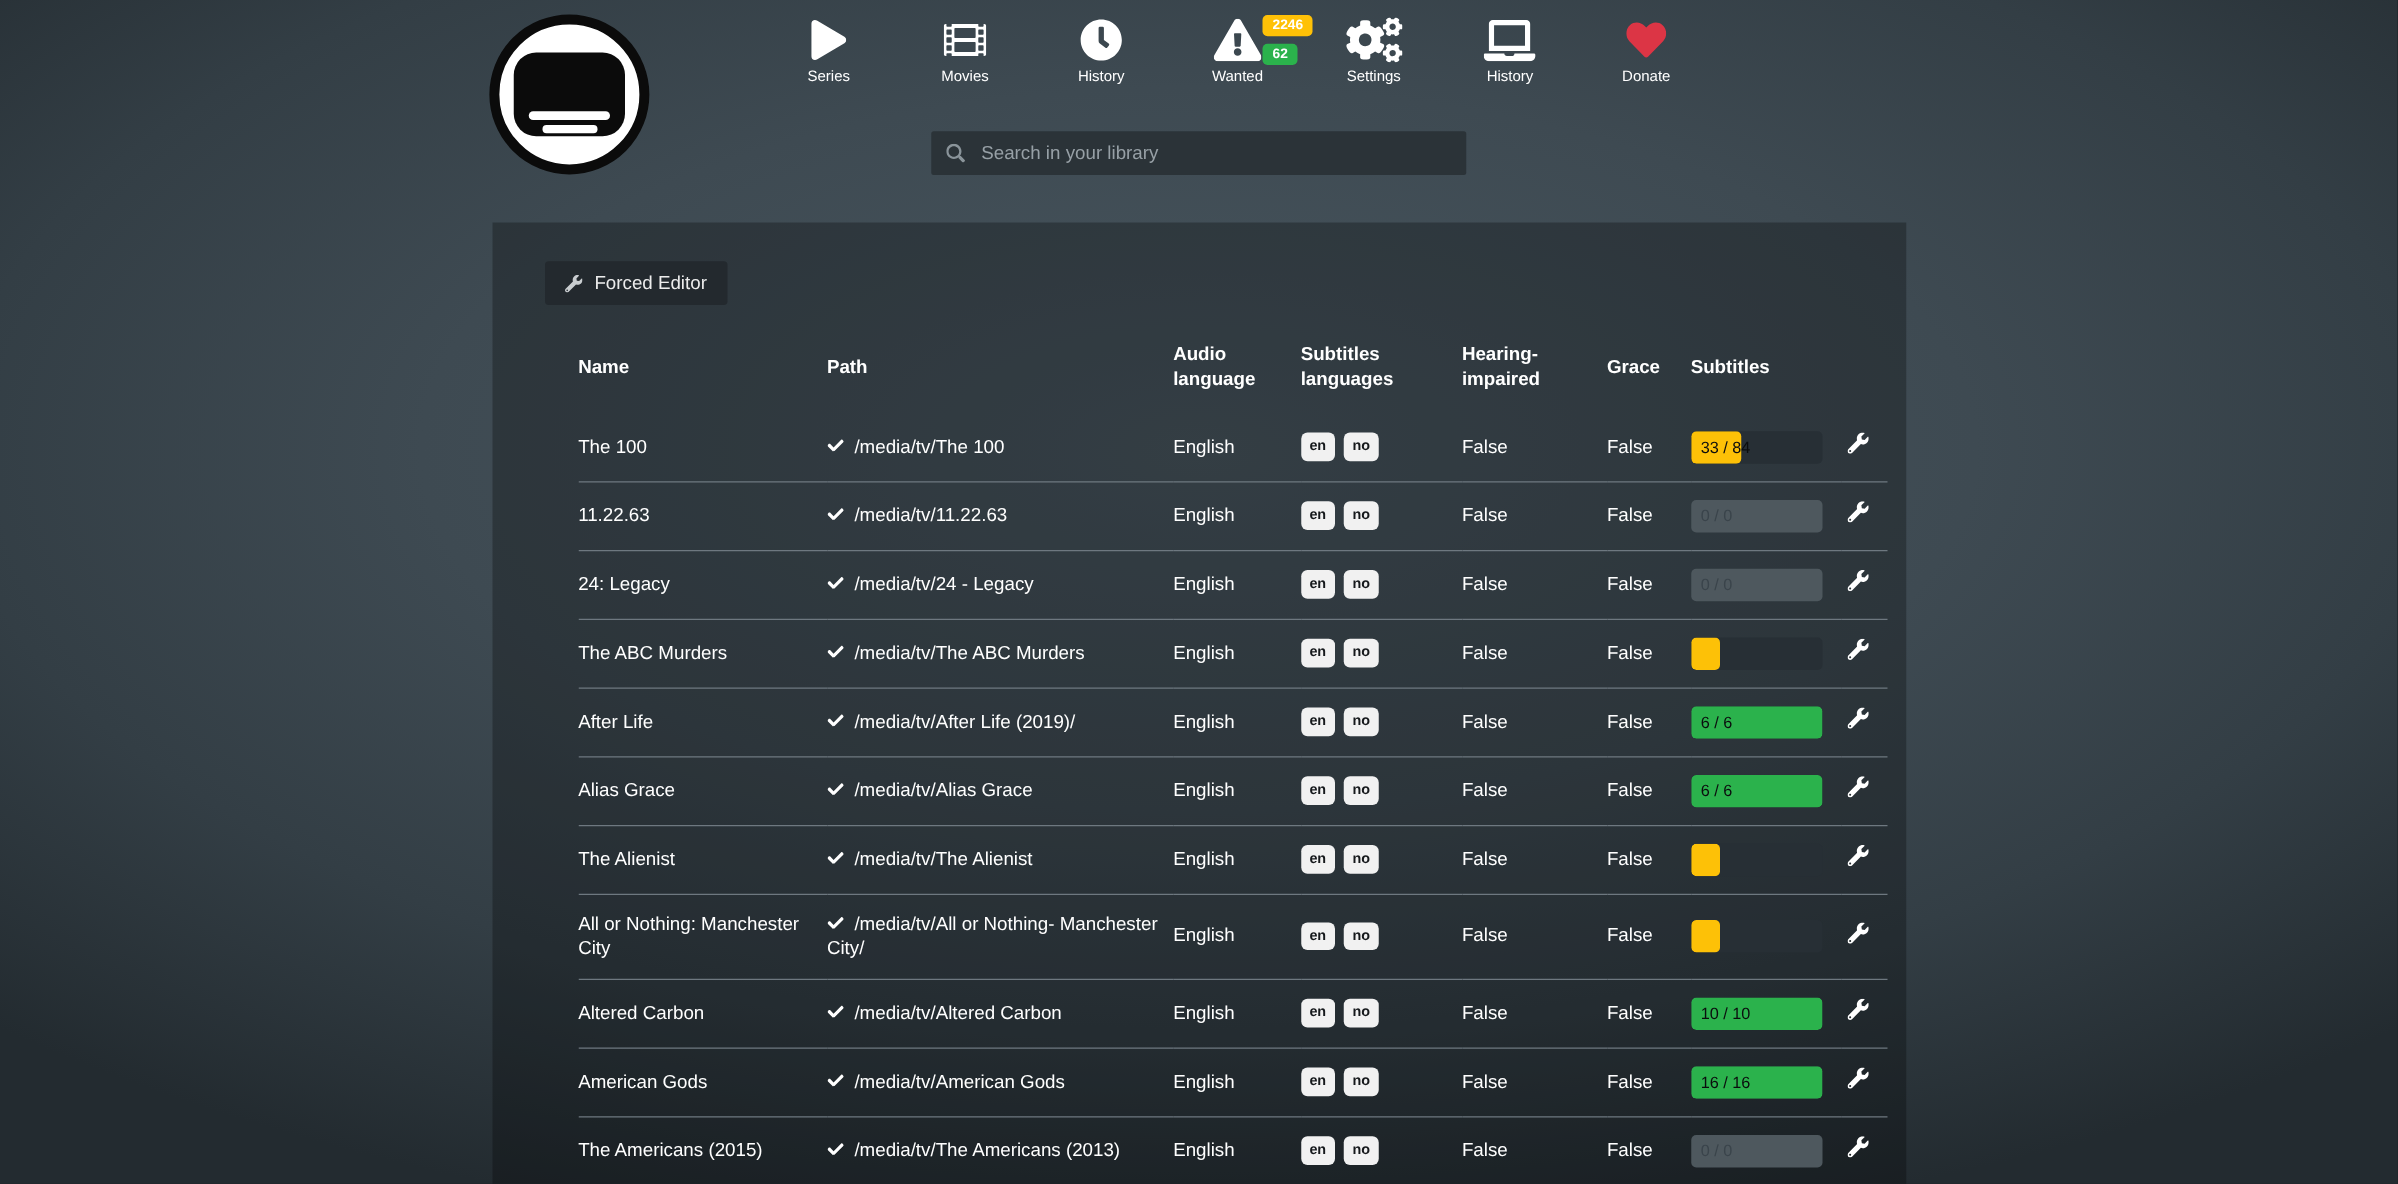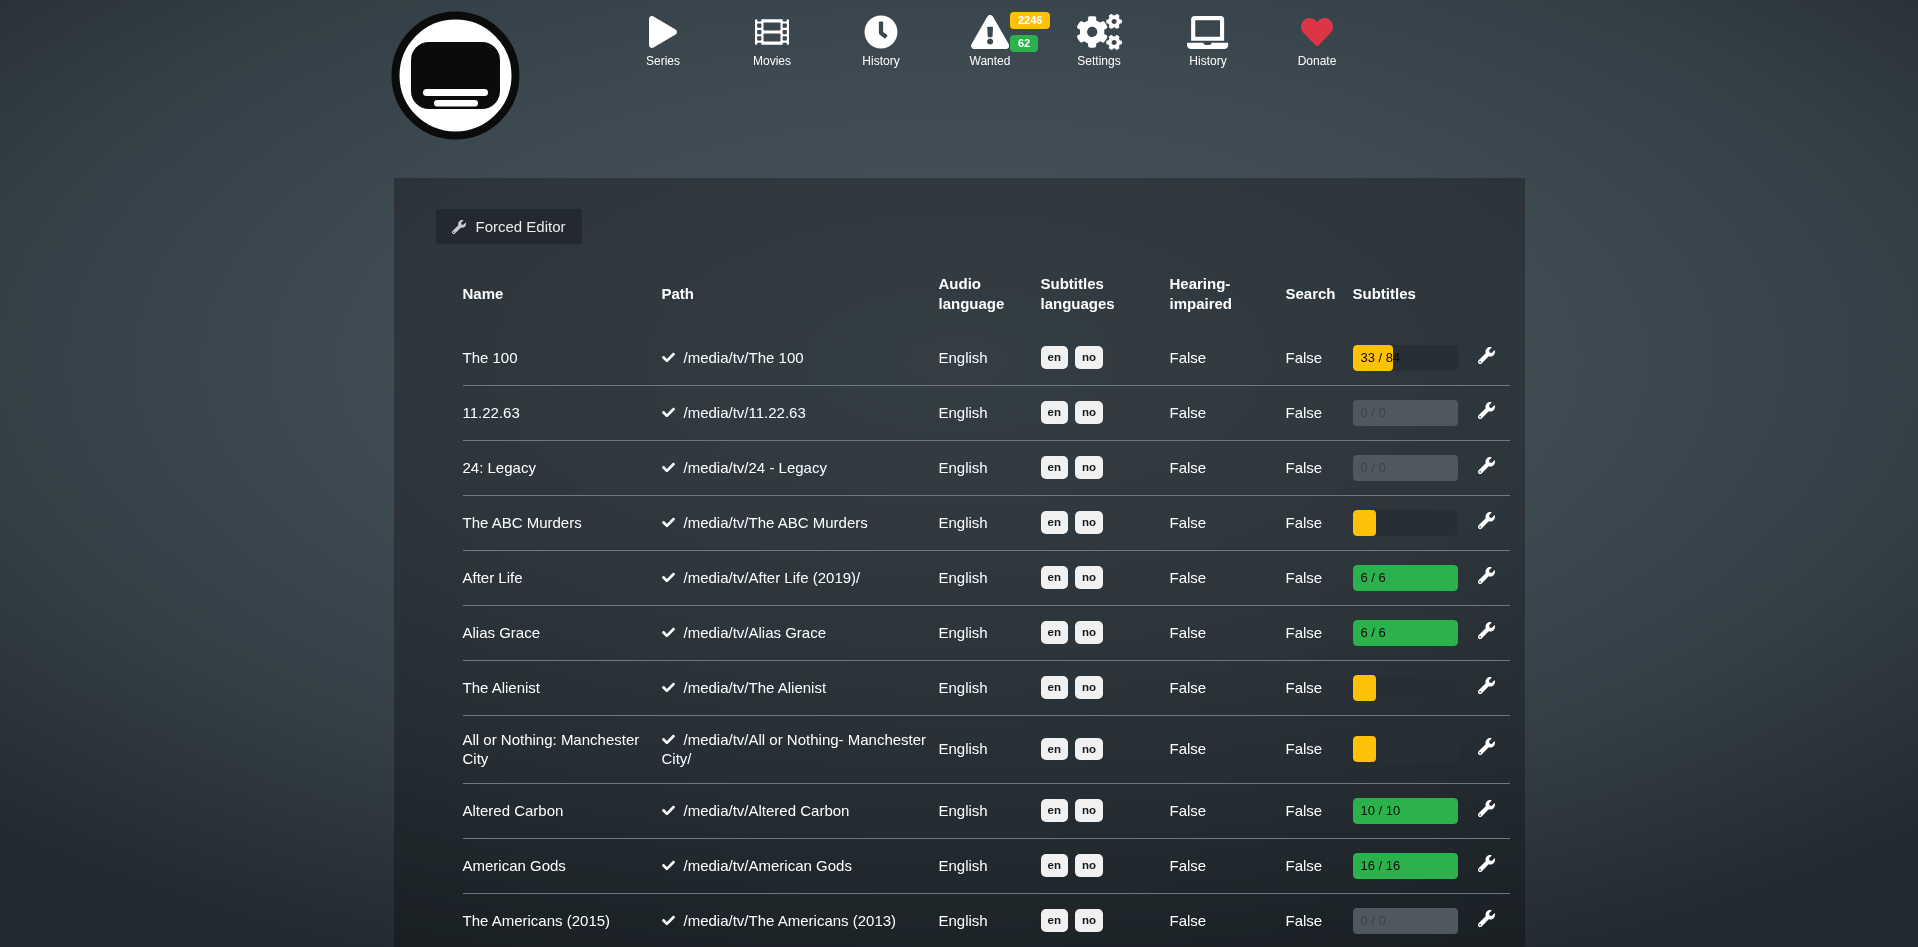--- a/index.html
+++ b/index.html
@@ -126,20 +126,26 @@
       <div class="nav-item donate">
         <span class="nav-icon">
           <svg viewBox="0 0 512 512">
               <path d="M462.3 62.6C407.5 15.9 326 24.3 275.7 76.2L256 96.5l-19.7-20.3C186.1 24.3 104.5 15.9 49.7 62.6c-62.8 53.6-66.1 149.8-9.9 207.9l193.5 199.8c12.5 12.9 32.8 12.9 45.3 0l193.5-199.8c56.3-58.1 53-154.3-9.8-207.9z"></path>
             </svg>
         </span>
         <span class="nav-label">Donate</span>
       </div>
     </nav>
 
+    <div class="searchbar">
+      <svg viewBox="0 0 512 512">
+          <path d="M505 442.7L405.3 343c-4.5-4.5-10.6-7-17-7H372c27.6-35.3 44-79.7 44-128C416 93.1 322.9 0 208 0S0 93.1 0 208s93.1 208 208 208c48.3 0 92.7-16.4 128-44v16.3c0 6.4 2.5 12.5 7 17l99.7 99.7c9.4 9.4 24.6 9.4 33.9 0l28.3-28.3c9.4-9.3 9.4-24.5.1-33.9zm-297-89.7c-79.5 0-144-64.3-144-144 0-79.5 64.3-144 144-144 79.5 0 144 64.3 144 144 0 79.5-64.3 144-144 144z"></path>
+        </svg>
+      <input type="text" placeholder="Search in your library" style="">
+    </div>
   </div>
 
   <main class="panel">
 
     <button class="btn-editor">
       <svg viewBox="0 0 512 512">
           <path d="M507.73 109.1c-2.24-9.03-13.54-12.09-20.12-5.51l-74.36 74.36-67.88-11.31-11.31-67.88 74.36-74.36c6.62-6.62 3.43-17.9-5.66-20.16-47.38-11.74-99.55.91-136.58 37.93-39.64 39.64-50.55 97.1-34.05 147.2L18.74 402.76c-24.99 24.99-24.99 65.51 0 90.5 24.99 24.99 65.51 24.99 90.5 0l213.21-213.21c50.12 16.71 107.47 5.68 147.37-34.22 37.07-37.07 49.7-89.32 37.91-136.73zM64 472c-13.25 0-24-10.75-24-24 0-13.26 10.75-24 24-24s24 10.74 24 24c0 13.25-10.75 24-24 24z"></path>
         </svg>
       <span>Forced Editor</span>
     </button>
@@ -155,21 +161,21 @@
           <col class="w-sub">
           <col class="w-act">
       </colgroup>
       <thead>
         <tr>
           <th>Name</th>
           <th>Path</th>
           <th>Audio language</th>
           <th>Subtitles languages</th>
           <th>Hearing-impaired</th>
-          <th>Search</th>
+          <th>Grace</th>
           <th>Subtitles</th>
           <th></th>
         </tr>
       </thead>
       <tbody>
           <tr>
         <td class="c-name"><span>The 100</span></td>
         <td class="c-path">
           <span class="check"><svg viewBox="0 0 512 512">
                   <path d="M173.898 439.404l-166.4-166.4c-9.997-9.997-9.997-26.206 0-36.204l36.203-36.204c9.997-9.998 26.207-9.998 36.204 0L192 312.69 432.095 72.596c9.997-9.997 26.207-9.997 36.204 0l36.203 36.204c9.997 9.997 9.997 26.206 0 36.204l-276.4 276.4c-9.998 9.997-26.207 9.997-36.204 0z"></path>

